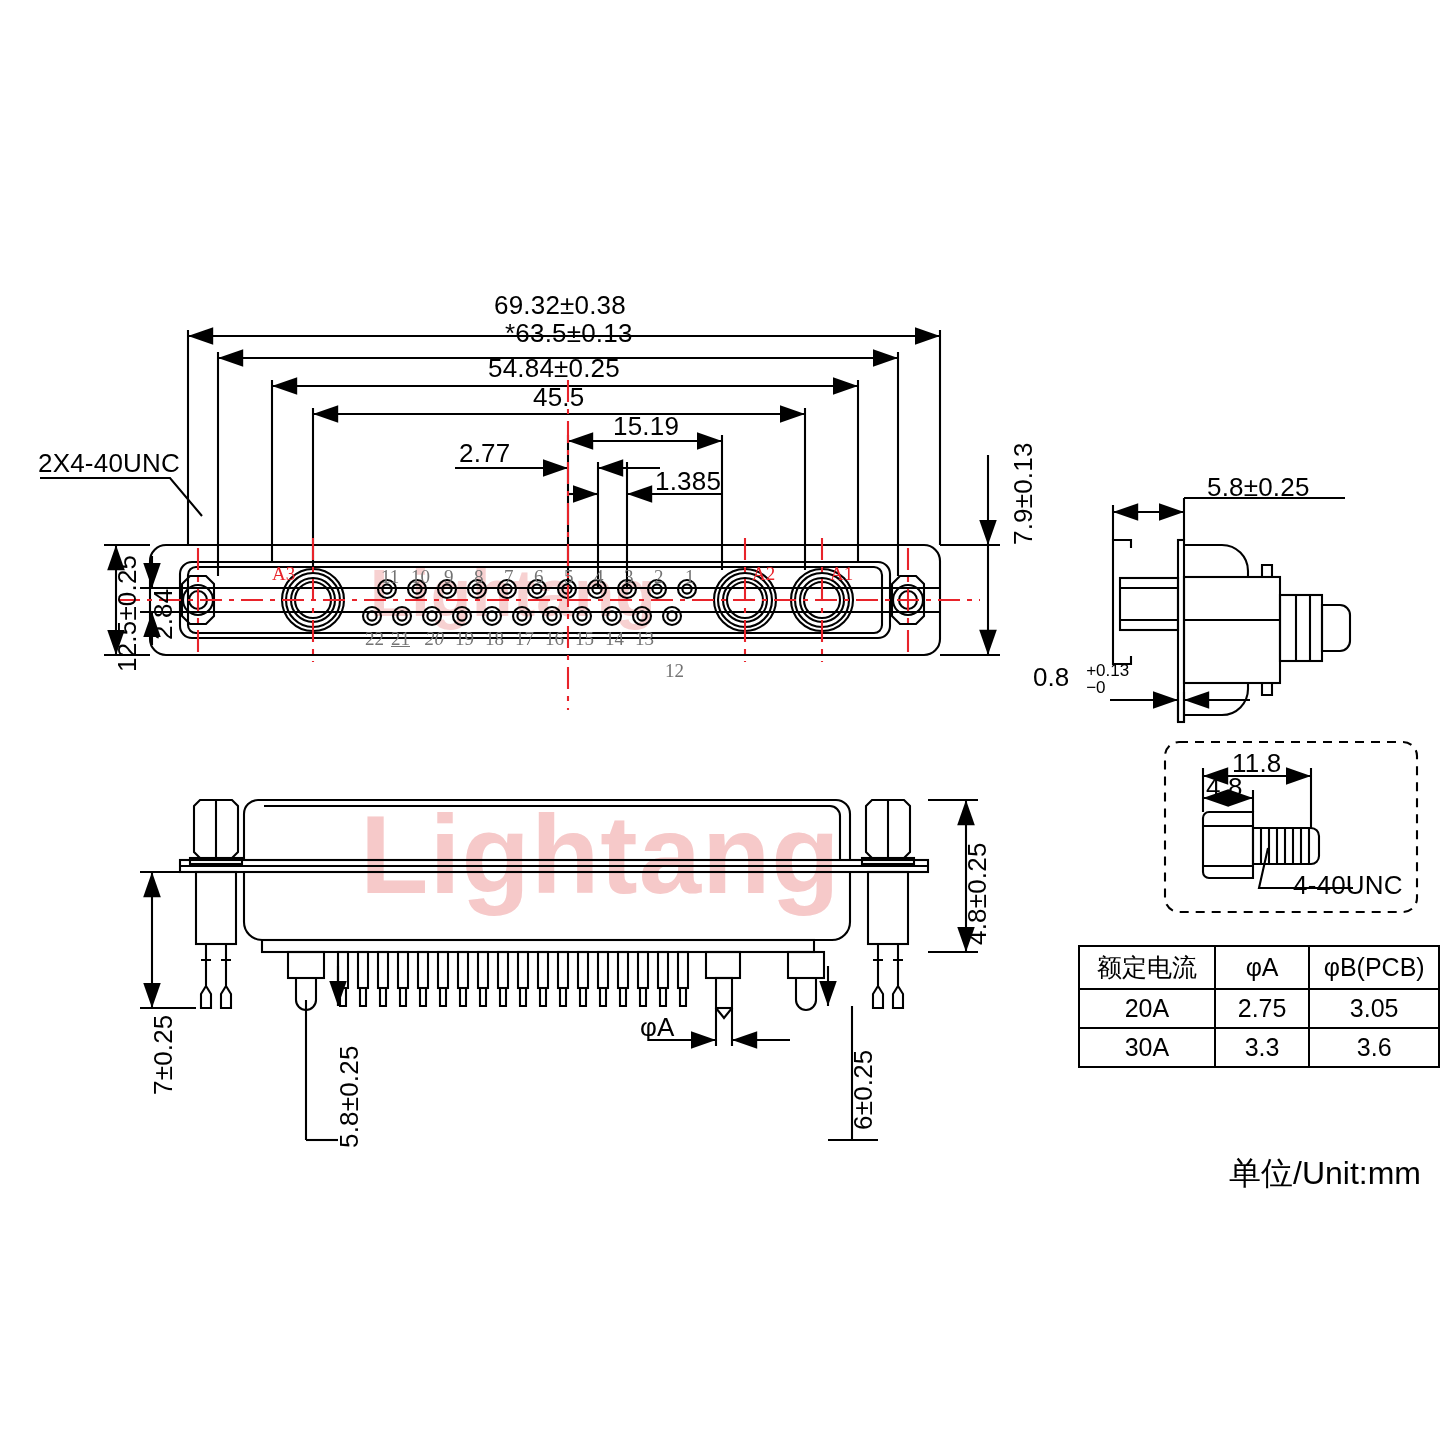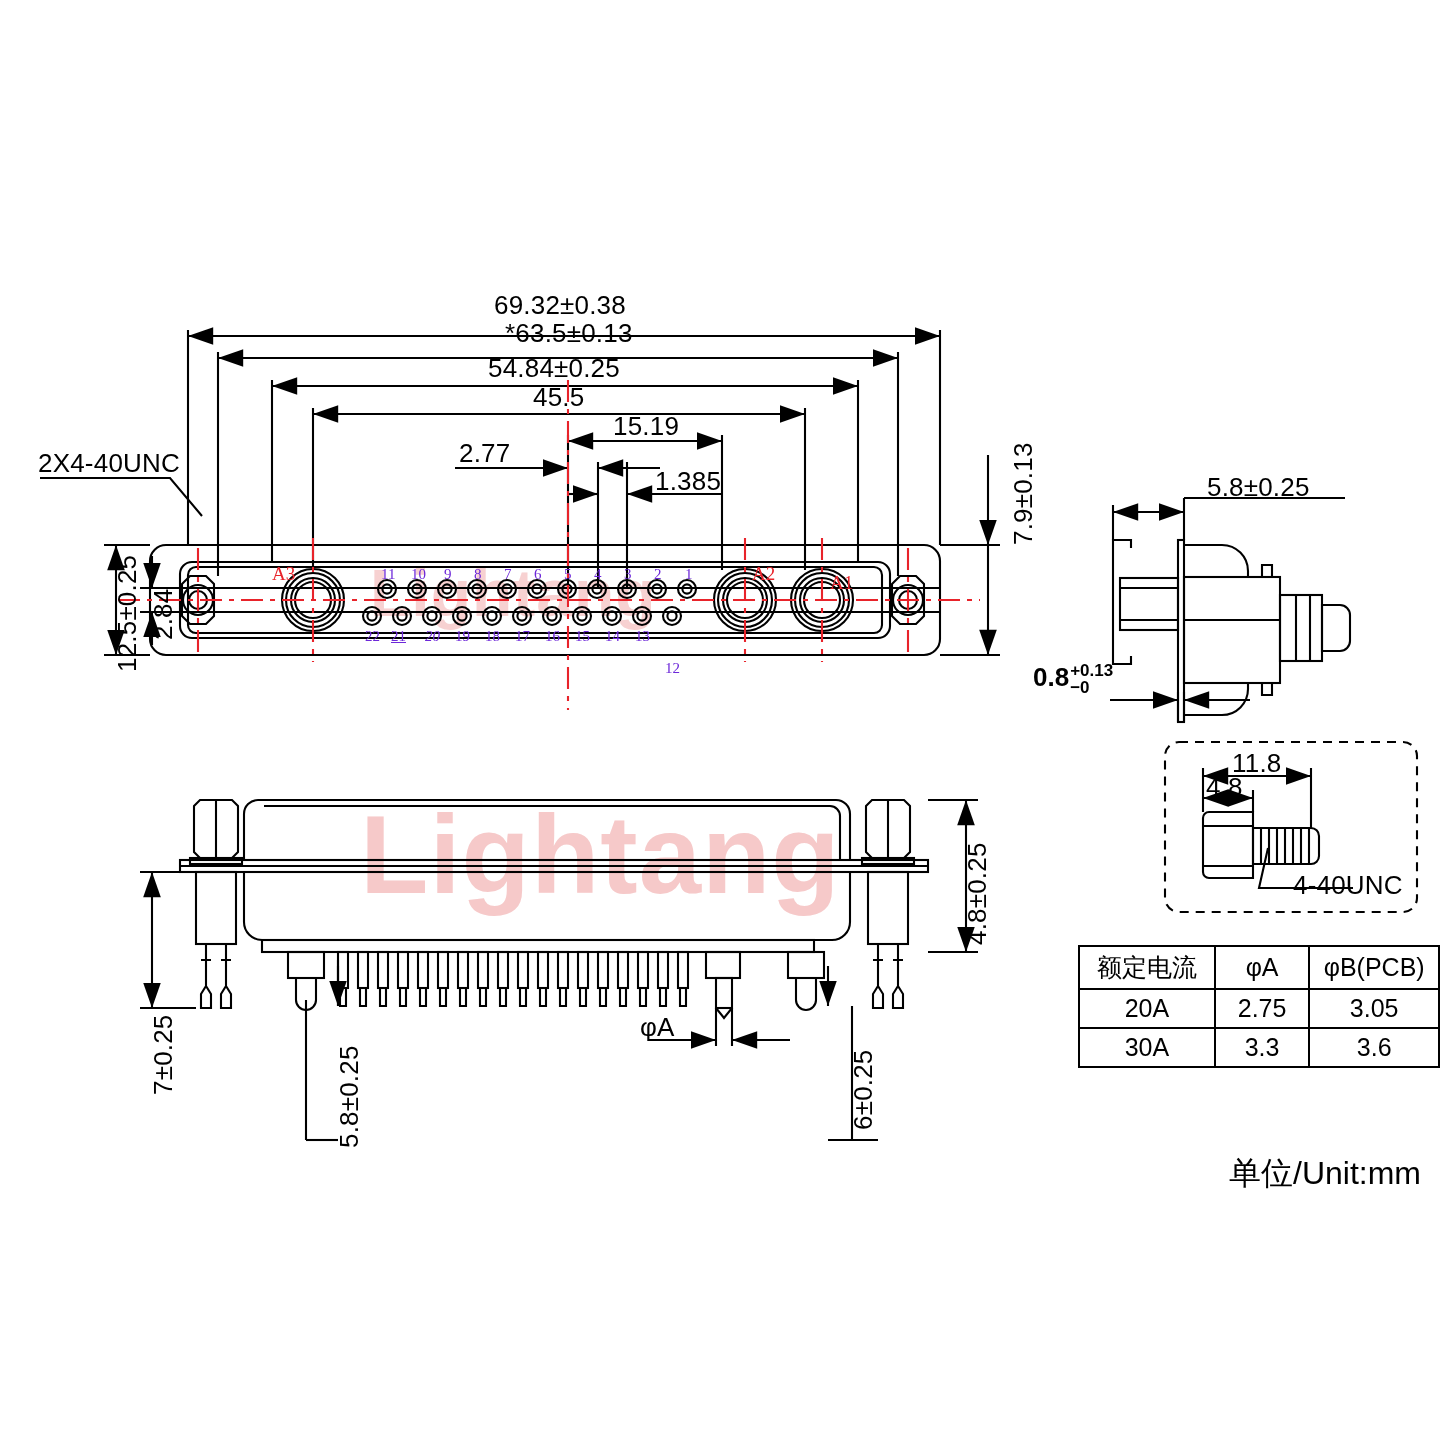--- a/index.html
+++ b/index.html
@@ -3,34 +3,34 @@
 <meta charset="utf-8">
 <style>
   html,body{margin:0;padding:0;background:#fff;}
   body{width:1440px;height:1440px;position:relative;overflow:hidden;
        font-family:"Liberation Sans","DejaVu Sans",sans-serif;color:#000;}
   #stage{position:absolute;inset:0;width:1440px;height:1440px;}
   svg.layer{position:absolute;left:0;top:0;width:1440px;height:1440px;overflow:visible;}
   .dimtxt{position:absolute;font-size:26px;letter-spacing:.2px;white-space:nowrap;
           font-family:"Liberation Sans","DejaVu Sans",sans-serif;}
   .dimtxt.vert{transform-origin:0 0;}
-  .pinlbl{position:absolute;font-size:15px;color:#6d28d9;white-space:nowrap;
+  .pinlbl{position:absolute;font-size:19px;color:#737373;white-space:nowrap;
           font-family:"Liberation Serif","DejaVu Serif",serif;}
   .aplbl{position:absolute;font-size:19px;color:#e8232a;white-space:nowrap;
          font-family:"Liberation Serif","DejaVu Serif",serif;}
   .wm{position:absolute;color:#f6c9c9;font-size:112px;font-weight:bold;
       letter-spacing:1px;white-space:nowrap;font-family:"Liberation Sans",sans-serif;}
   .wm.small{font-size:66px;}
   table.spec{position:absolute;border-collapse:collapse;}
   table.spec td,table.spec th{border:2px solid #000;font-size:25px;text-align:center;
       padding:4px 10px;font-weight:normal;font-family:"Liberation Sans","DejaVu Sans",sans-serif;}
   table.spec th{font-weight:normal;}
   .unitcap{position:absolute;font-size:32px;white-space:nowrap;}
   .tolstack{display:inline-block;vertical-align:middle;font-size:17px;line-height:1.02;
-            text-align:left;margin-left:1px;}
+            text-align:left;margin-left:17px;}
 </style>
 </head>
 <body>
 
 <div id="stage">
 
   <div class="wm small" style="left:370px;top:555px;opacity:.85;">Lightang</div>
   <div class="wm" style="left:360px;top:790px;">Lightang</div>
 
   <svg class="layer" viewBox="0 0 1440 1440">
@@ -323,21 +323,21 @@
   <div class="dimtxt" style="left:613px;top:411px;">15.19</div>
   <div class="dimtxt" style="left:459px;top:438px;">2.77</div>
   <div class="dimtxt" style="left:655px;top:466px;">1.385</div>
   <div class="dimtxt vert" style="left:1008px;top:545px;transform:rotate(-90deg);">7.9±0.13</div>
   <div class="dimtxt vert" style="left:112px;top:672px;transform:rotate(-90deg);">12.5±0.25</div>
   <div class="dimtxt vert" style="left:148px;top:640px;transform:rotate(-90deg);">2.84</div>
   <div class="dimtxt" style="left:38px;top:448px;">2X4-40UNC</div>
 
   <div class="aplbl" style="left:272px;top:563px;">A3</div>
   <div class="aplbl" style="left:752px;top:563px;">A2</div>
-  <div class="aplbl" style="left:830px;top:563px;margin-top:9px;">A1</div>
+  <div class="aplbl" style="left:830px;top:563px;">A1</div>
 
   <div class="pinlbl" style="left:381px;top:566px;">11</div>
   <div class="pinlbl" style="left:411px;top:566px;">10</div>
   <div class="pinlbl" style="left:444px;top:566px;">9</div>
   <div class="pinlbl" style="left:474px;top:566px;">8</div>
   <div class="pinlbl" style="left:504px;top:566px;">7</div>
   <div class="pinlbl" style="left:534px;top:566px;">6</div>
   <div class="pinlbl" style="left:564px;top:566px;">5</div>
   <div class="pinlbl" style="left:594px;top:566px;">4</div>
   <div class="pinlbl" style="left:624px;top:566px;">3</div>
@@ -350,21 +350,21 @@
   <div class="pinlbl" style="left:455px;top:628px;">19</div>
   <div class="pinlbl" style="left:485px;top:628px;">18</div>
   <div class="pinlbl" style="left:515px;top:628px;">17</div>
   <div class="pinlbl" style="left:545px;top:628px;">16</div>
   <div class="pinlbl" style="left:575px;top:628px;">15</div>
   <div class="pinlbl" style="left:605px;top:628px;">14</div>
   <div class="pinlbl" style="left:635px;top:628px;">13</div>
   <div class="pinlbl" style="left:665px;top:660px;">12</div>
 
   <div class="dimtxt" style="left:1207px;top:472px;">5.8±0.25</div>
-  <div style="position:absolute;left:1033px;top:662px;font-size:26px;white-space:nowrap;font-weight:bold;">
+  <div style="position:absolute;left:1033px;top:662px;font-size:26px;white-space:nowrap;">
     <span>0.8</span><span class="tolstack"><span style="display:block">+0.13</span><span style="display:block">−0</span></span>
   </div>
 
   <div class="dimtxt" style="left:1232px;top:748px;">11.8</div>
   <div class="dimtxt" style="left:1206px;top:772px;">4.8</div>
   <div class="dimtxt" style="left:1293px;top:870px;">4-40UNC</div>
 
   <div class="dimtxt vert" style="left:148px;top:1095px;transform:rotate(-90deg);">7±0.25</div>
   <div class="dimtxt vert" style="left:334px;top:1148px;transform:rotate(-90deg);">5.8±0.25</div>
   <div class="dimtxt" style="left:640px;top:1012px;">φA</div>

